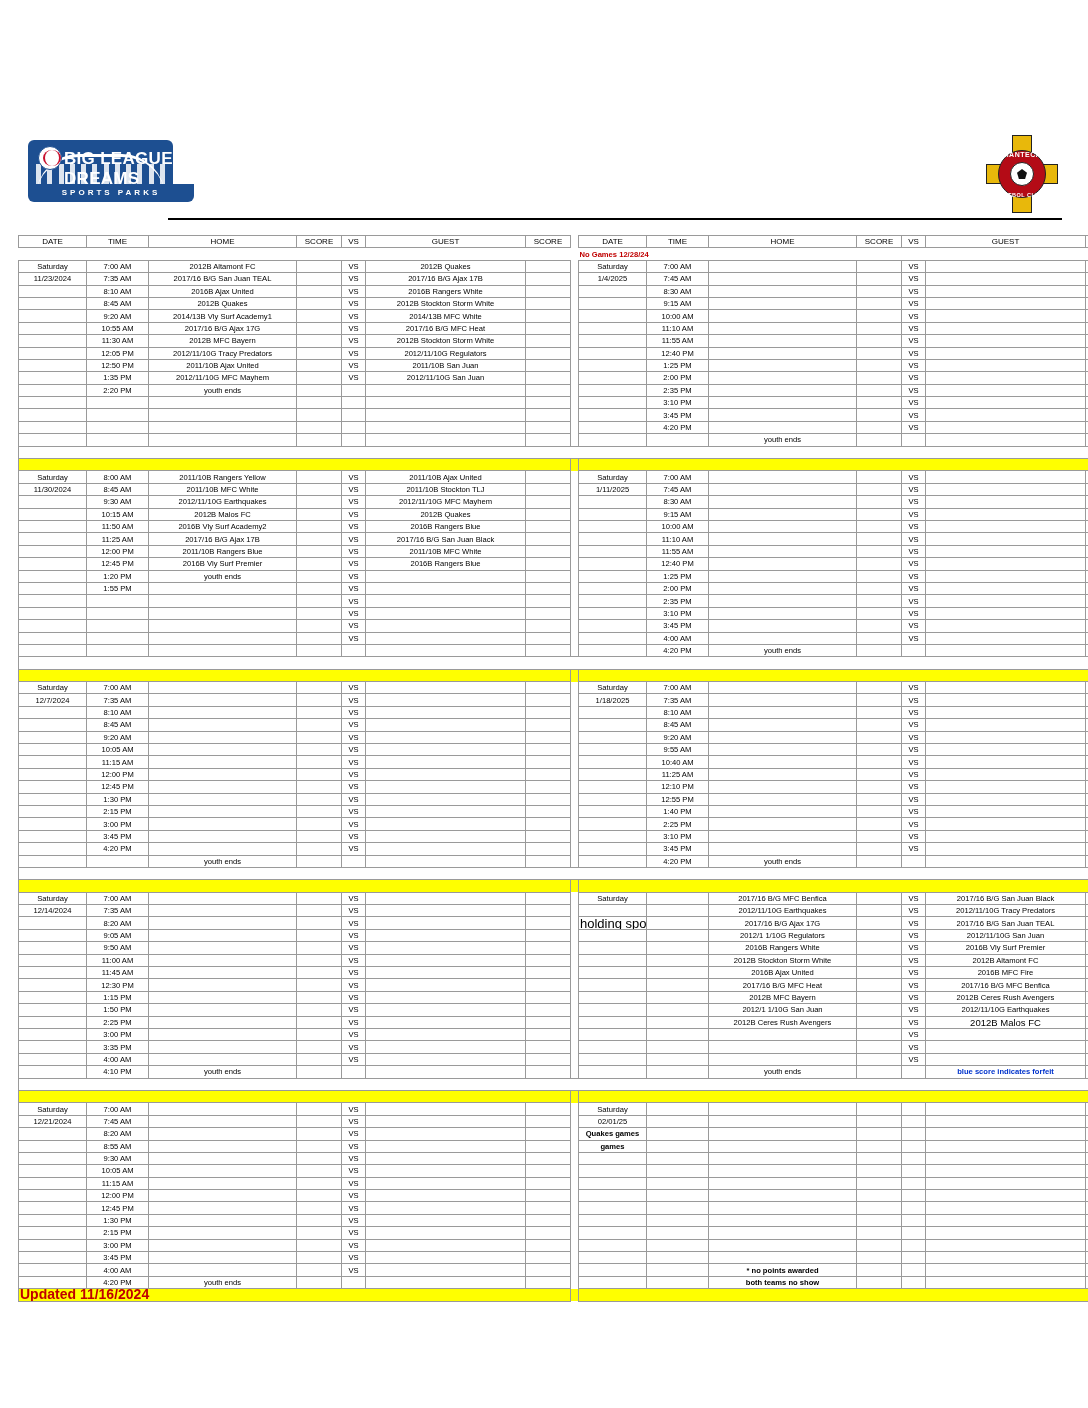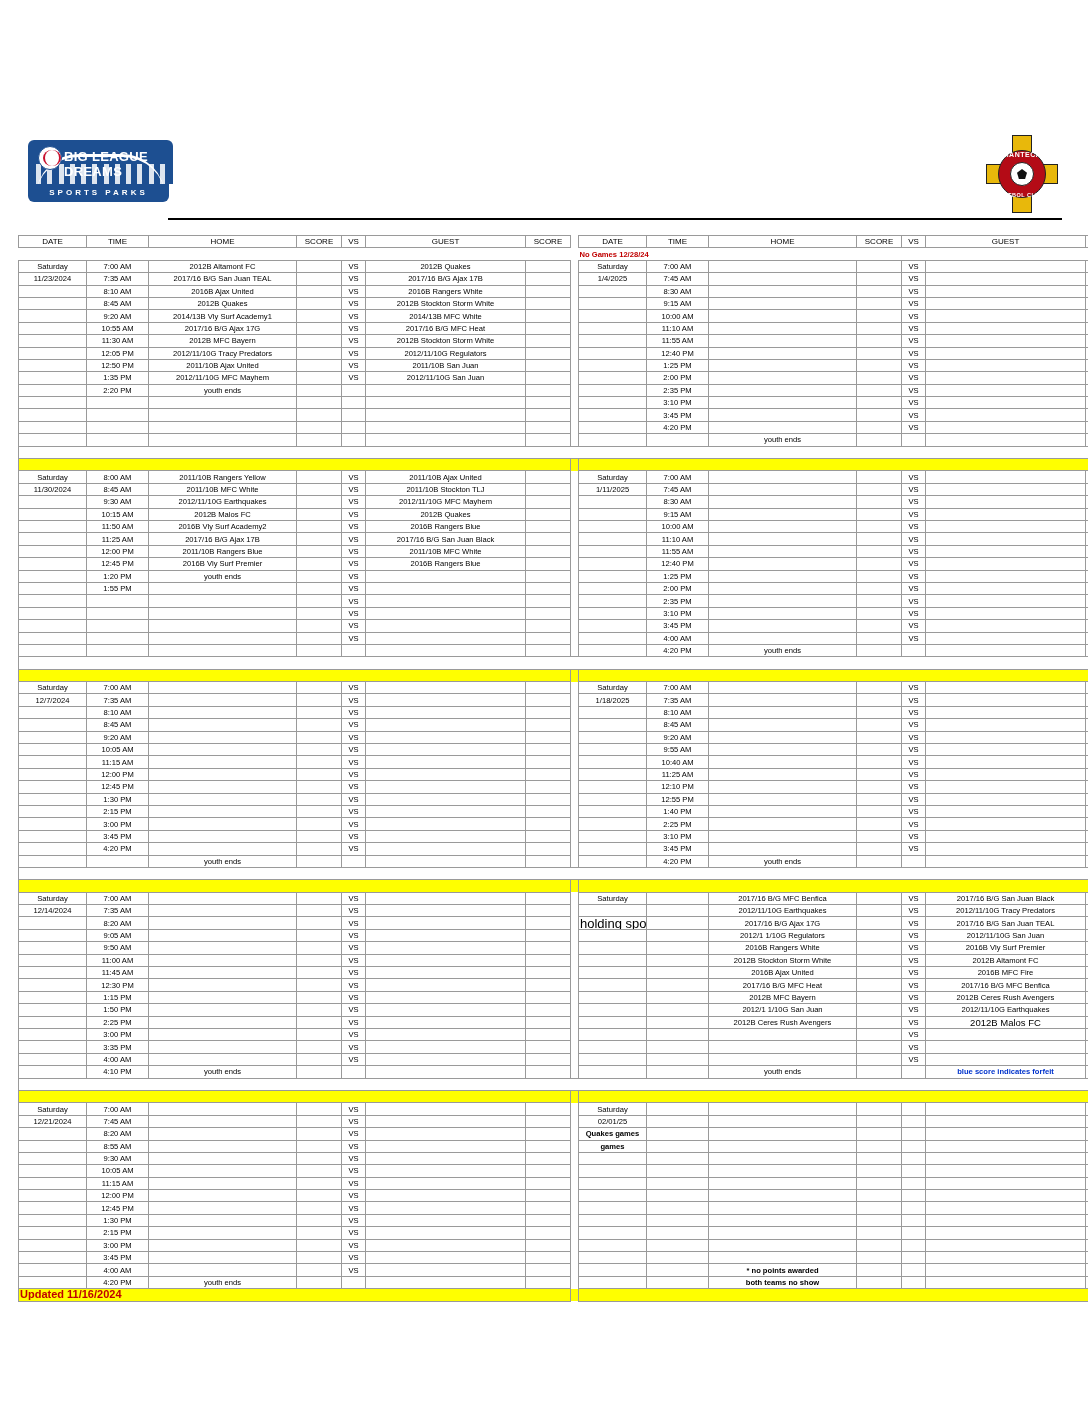--- a/index.html
+++ b/index.html
@@ -87,29 +87,29 @@
     left: 4px; top: 3px;
     width: 14px; height: 16px;
     border-left: 2px solid #c8102e;
     border-right: 2px solid #c8102e;
     border-radius: 50%;
   }
   .bld-name {
     position: absolute;
     left: 36px; top: 9px;
     color: #fff;
-    font-size: 13px;
+    font-size: 17px;
     font-weight: bold;
     letter-spacing: .3px;
     font-family: "Liberation Sans", sans-serif;
   }
   .bld-bottom {
     position: absolute;
     left: 0; top: 44px;
-    width: 141px; height: 18px;
+    width: 166px; height: 18px;
     background: #1d4f91;
     border-radius: 0 0 6px 6px;
     color: #fff;
     font-size: 8px;
     letter-spacing: 3px;
     text-align: center;
     line-height: 18px;
     font-weight: bold;
   }
   .title-wrap {
@@ -249,21 +249,21 @@
     border: none;
     background: #fff;
   }
   .red {color:#c00000; font-weight:bold;}
   .blue {color:#0033cc; font-weight:bold;text-align:center;}
   .b {font-weight:bold;}
   .updated {
     background: #ffff00;
     color: #c00000;
     font-weight: bold;
-    font-size: 11px;
+    font-size: 14px;
     text-align: left;
     padding-left: 4px;
     height: 13px;
     border: 0.5px solid #9a9a9a;
   }
   .bigtext {font-size: 9.5px;}
   .vsmall {font-size: 13px;}
 </style>
 </head>
 <body>

